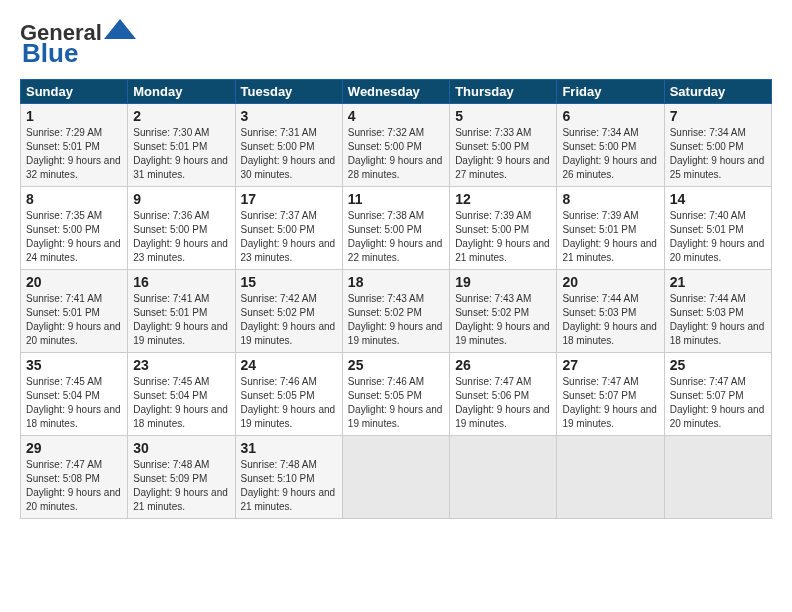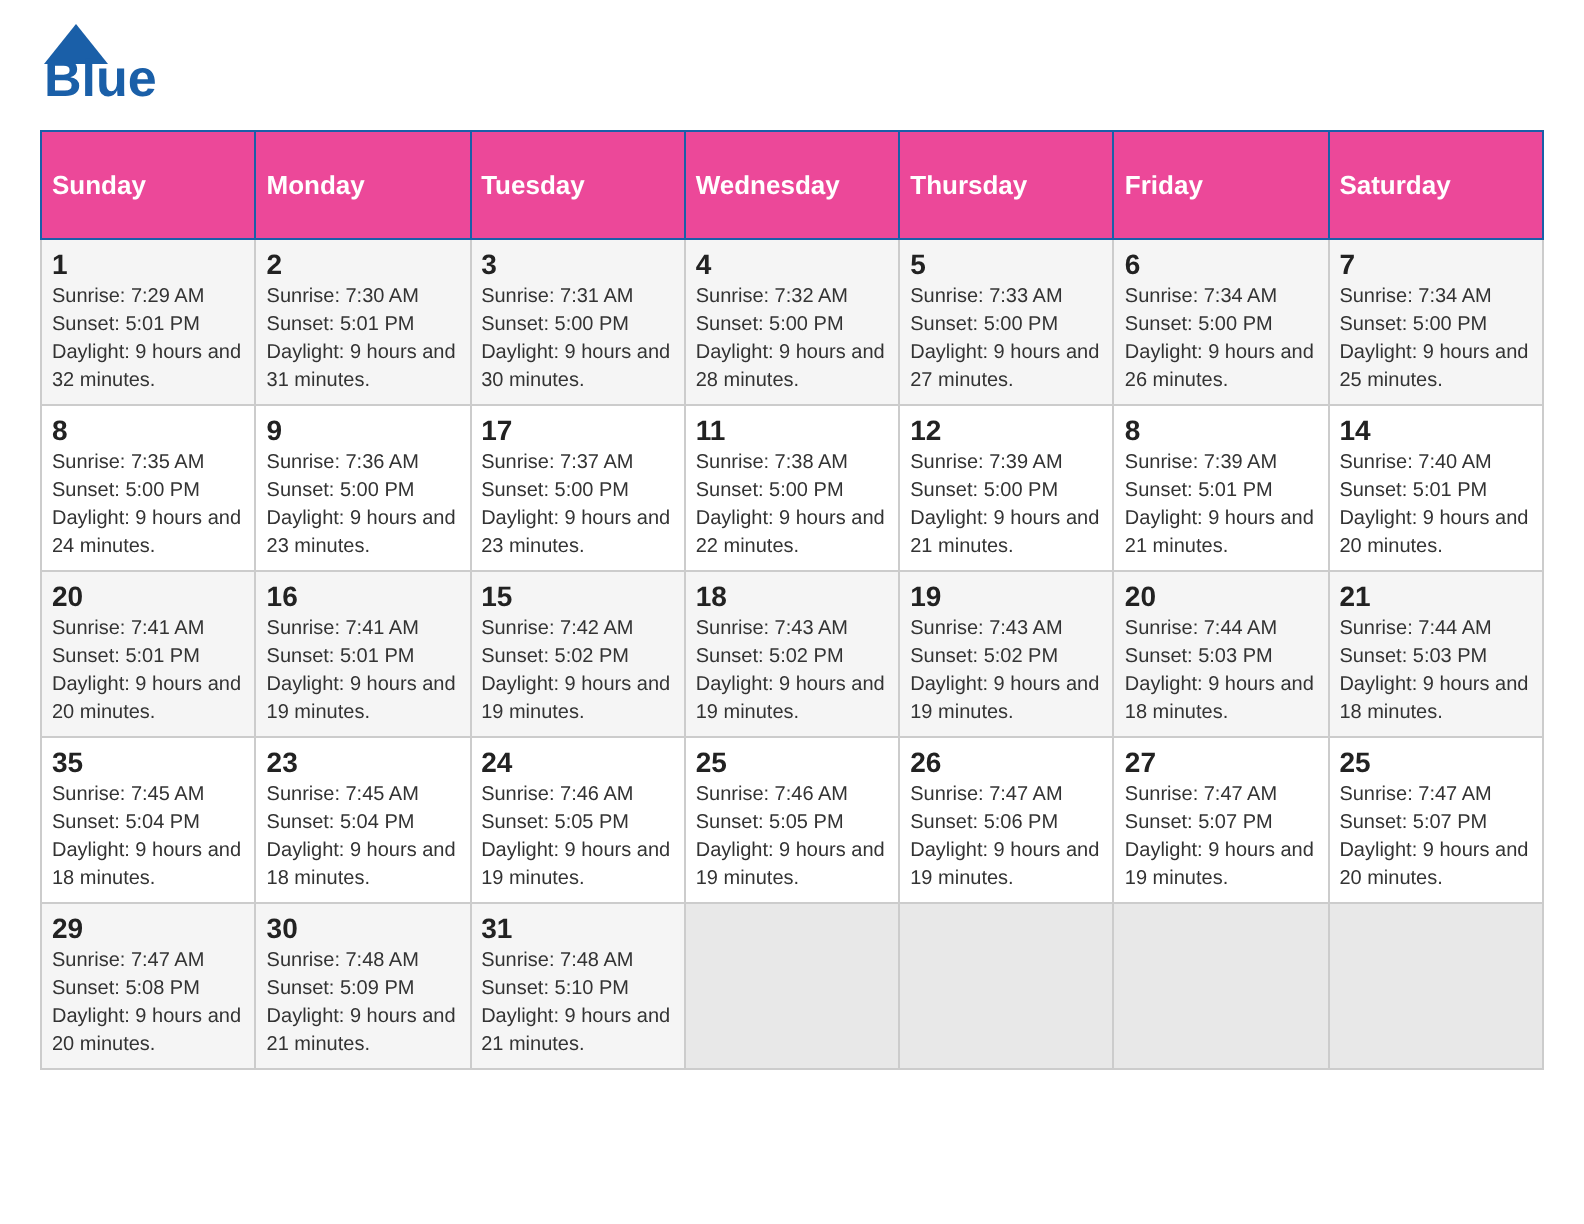--- a/index.html
+++ b/index.html
@@ -32,23 +32,23 @@
     .location {
       font-size: 14px;
       color: #555;
     }
     table {
       width: 100%;
       border-collapse: collapse;
       font-size: 11px;
     }
     thead th {
-      background-color: #ec4899;
+      background-color: #0c4a6e;
       color: white;
-      padding: 19px 5px;
+      padding: 4px 5px;
       text-align: left;
       font-size: 13px;
       font-weight: bold;
       border: 1px solid #1a5fa8;
     }
     tbody td {
       border: 1px solid #ccc;
       vertical-align: top;
       padding: 4px 5px;
       width: calc(100% / 7);
@@ -73,20 +73,21 @@
     td.empty {
       background: #e8e8e8 !important;
     }
   </style>
 </head>
 <body>
 
 <div class="header-area">
   <div class="logo">
     <div style="display:flex;align-items:center;">
+      <span style="font-size:22px;font-weight:bold;color:#333;">General</span>
       <svg width="32" height="20" viewBox="0 0 32 20" style="margin-left:2px;margin-top:-8px;">
         <polygon points="0,20 16,0 32,20" fill="#1a5fa8"></polygon>
       </svg>
     </div>
     <span style="font-size:26px;font-weight:bold;color:#1a5fa8;margin-top:-8px;margin-left:2px;">Blue</span>
   </div>
   <div class="title-area">
     <div class="month-title"></div>
     <div class="location"></div>
   </div>

